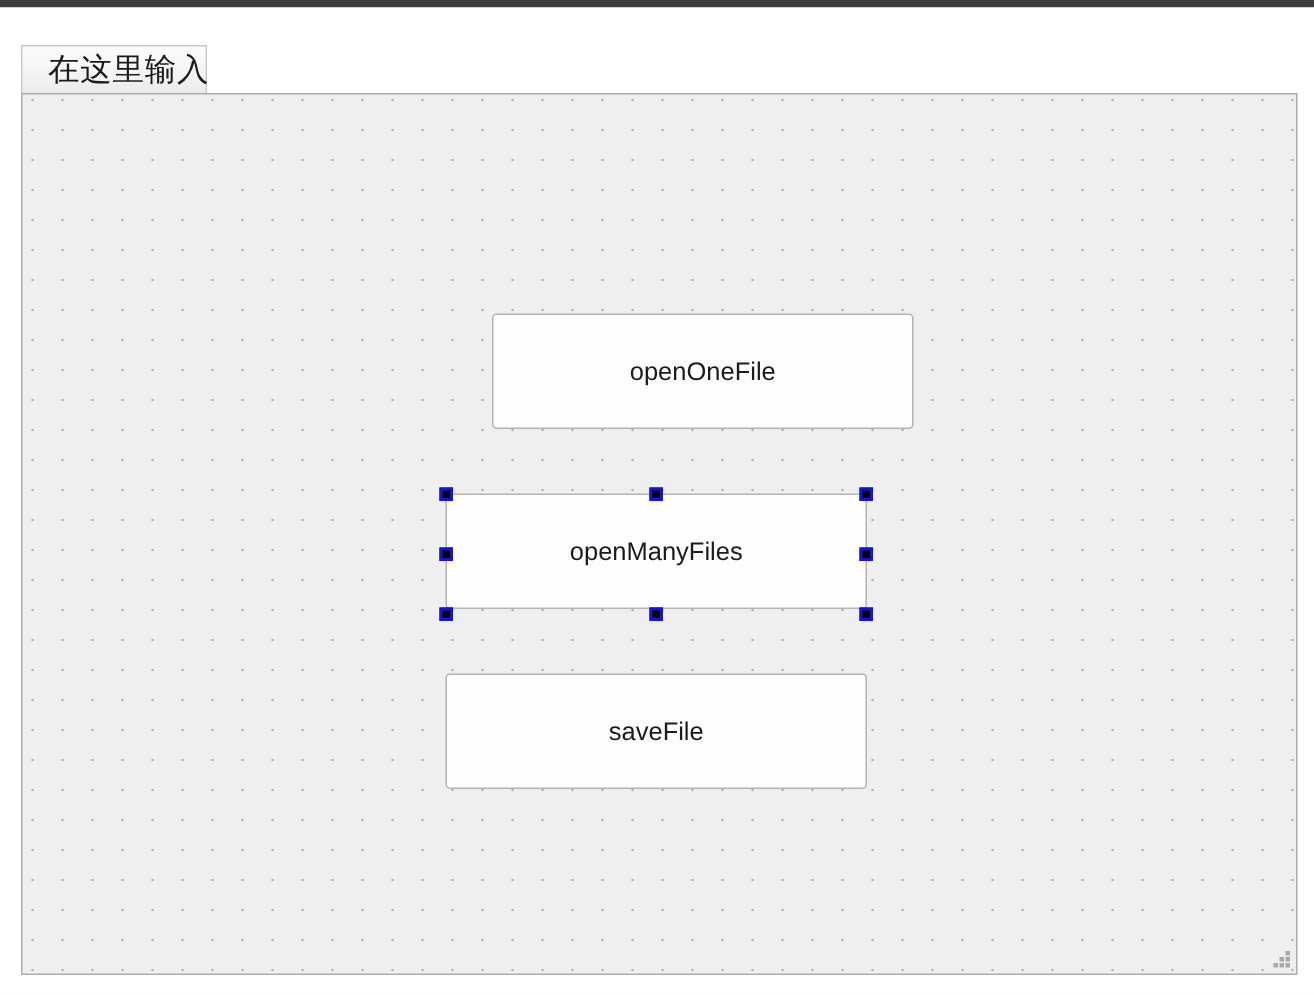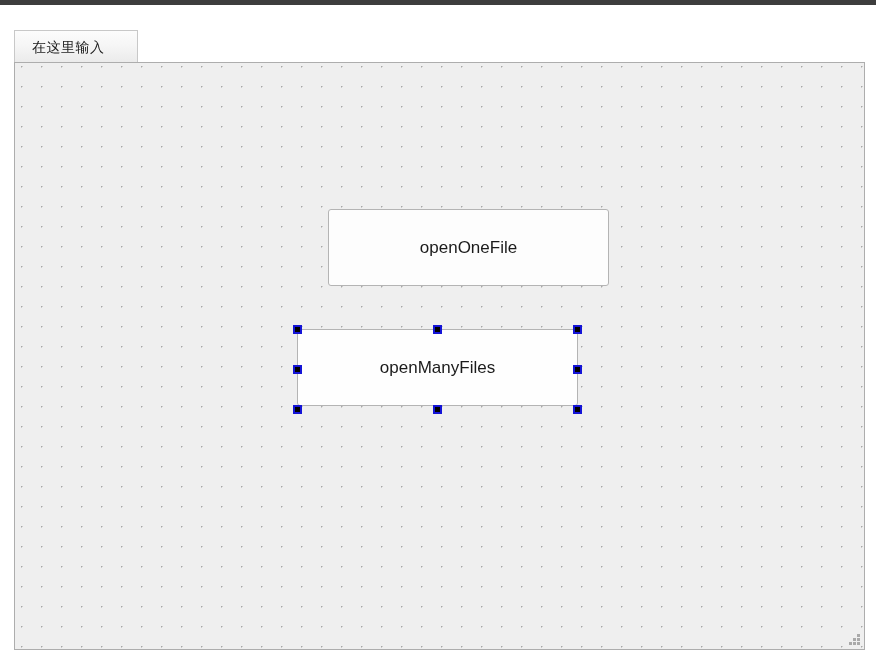--- a/index.html
+++ b/index.html
@@ -49,21 +49,21 @@
     height: 32px;
     box-sizing: border-box;
     background: linear-gradient(to bottom, #fcfcfc 0%, #f6f6f6 45%, #ebebeb 100%);
     border: 1px solid #c8c8c8;
     border-bottom: none;
     display: flex;
     align-items: center;
     justify-content: flex-start;
   }
   .tab-label {
-    font-size: 14px;
+    font-size: 21px;
     color: #1a1a1a;
     padding-left: 17px;
     letter-spacing: 0.5px;
     line-height: 1;
     white-space: nowrap;
   }
 
   
   #canvas {
     position: absolute;
@@ -157,20 +157,23 @@
   <div id="canvas">
 
     <div class="qbutton" id="btn-openonefile">
       <span>openOneFile</span>
     </div>
 
     <div class="qbutton" id="btn-openmanyfiles">
       <span>openManyFiles</span>
     </div>
 
+    <div class="qbutton" id="btn-savefile">
+      <span>saveFile</span>
+    </div>
 
     <div class="sel-handle h-tl"></div>
     <div class="sel-handle h-tm"></div>
     <div class="sel-handle h-tr"></div>
     <div class="sel-handle h-ml"></div>
     <div class="sel-handle h-mr"></div>
     <div class="sel-handle h-bl"></div>
     <div class="sel-handle h-bm"></div>
     <div class="sel-handle h-br"></div>
 

